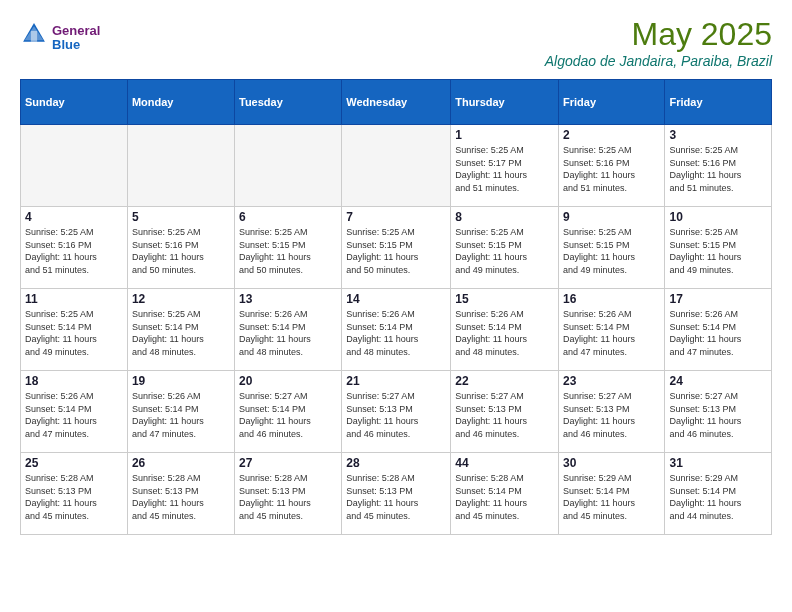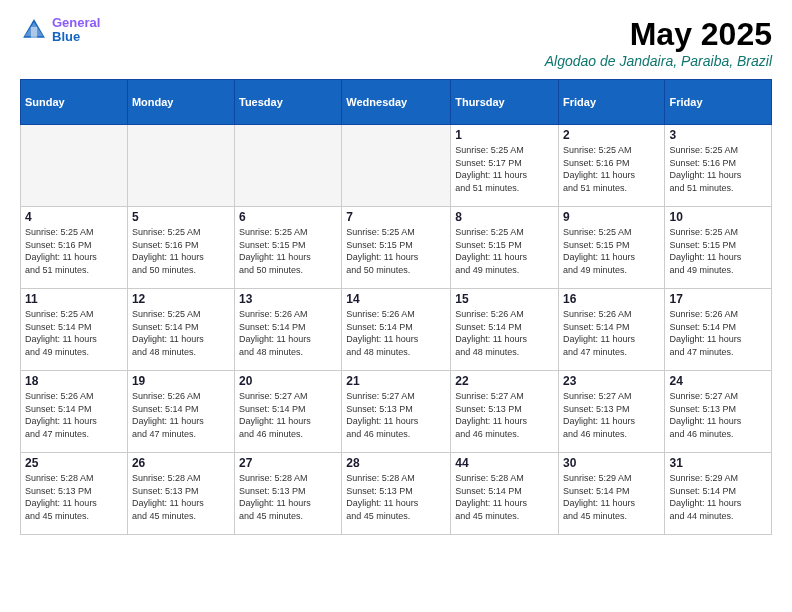--- a/index.html
+++ b/index.html
@@ -26,34 +26,34 @@
       display: flex;
       align-items: center;
     }
     .logo-text {
       display: flex;
       flex-direction: column;
       font-size: 13px;
       font-weight: bold;
       line-height: 1.1;
     }
-    .logo-text .general { color: #8b5cf6; }
+    .logo-text .general { color: #701a75; margin-top: 8px; }
     .logo-text .blue { color: #1565c0; }
     .logo-icon {
       width: 28px;
       height: 28px;
       margin-right: 4px;
     }
     .title-block {
       text-align: right;
     }
     .month-title {
       font-size: 32px;
-      font-weight: bold;
-      color: #000000;
+      font-weight: normal;
+      color: #4d7c0f;
     }
     .location {
       font-size: 14px;
       color: #0f766e;
       font-style: italic;
     }
     .calendar {
       width: 100%;
       border-collapse: collapse;
       font-size: 10px;

